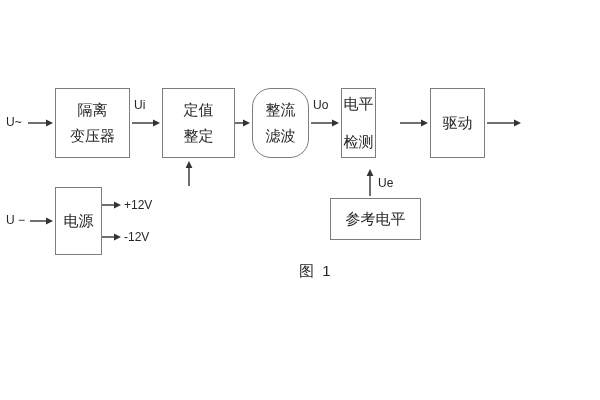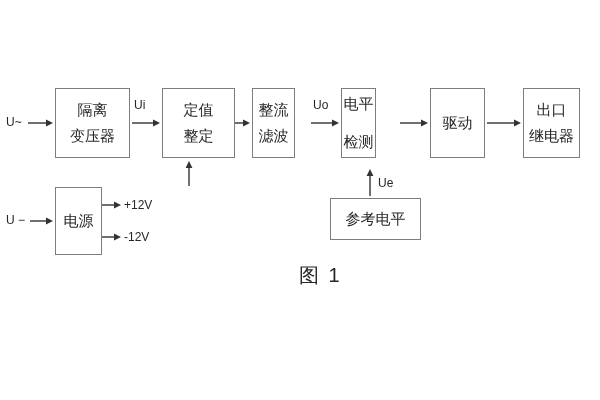--- a/index.html
+++ b/index.html
@@ -35,21 +35,21 @@
   }
   .sig {
     position: absolute;
     font-size: 12px;
     line-height: 17px;
     white-space: nowrap;
     color: var(--text);
   }
   .caption {
     position: absolute;
-    font-size: 20px;
+    font-size: 15px;
     letter-spacing: 2px;
     color: var(--text);
   }
   svg.arrows {
     position: absolute;
     left: 0; top: 0;
     width: 600px; height: 400px;
     pointer-events: none;
   }
   svg.arrows line { stroke: var(--line); stroke-width: 1.4; }
@@ -110,38 +110,34 @@
   <div class="box" style="left:55px;top:88px;width:75px;height:70px;">
     <span>隔离</span>
     <span>变压器</span>
   </div>
 
   <div class="box" style="left:162px;top:88px;width:73px;height:70px;">
     <span>定值</span>
     <span>整定</span>
   </div>
 
-  <div class="box" style="left:252px;top:88px;width:43px;height:70px;">
+  <div class="box" style="left:252px;top:88px;width:57px;height:70px;border-radius:19px;">
     <span>整流</span>
     <span>滤波</span>
   </div>
 
   <div class="box" style="left:341px;top:88px;width:35px;height:70px;gap:21px;">
     <span>电平</span>
     <span>检测</span>
   </div>
 
   <div class="box" style="left:430px;top:88px;width:55px;height:70px;">
     <span>驱动</span>
   </div>
 
-  <div class="box" style="left:523px;top:88px;width:57px;height:70px;">
-    <span>出口</span>
-    <span>继电器</span>
-  </div>
 
   <div class="box" style="left:55px;top:187px;width:47px;height:68px;">
     <span>电源</span>
   </div>
 
 
   <div class="box" style="left:330px;top:198px;width:91px;height:42px;">
     <span>参考电平</span>
   </div>
 

